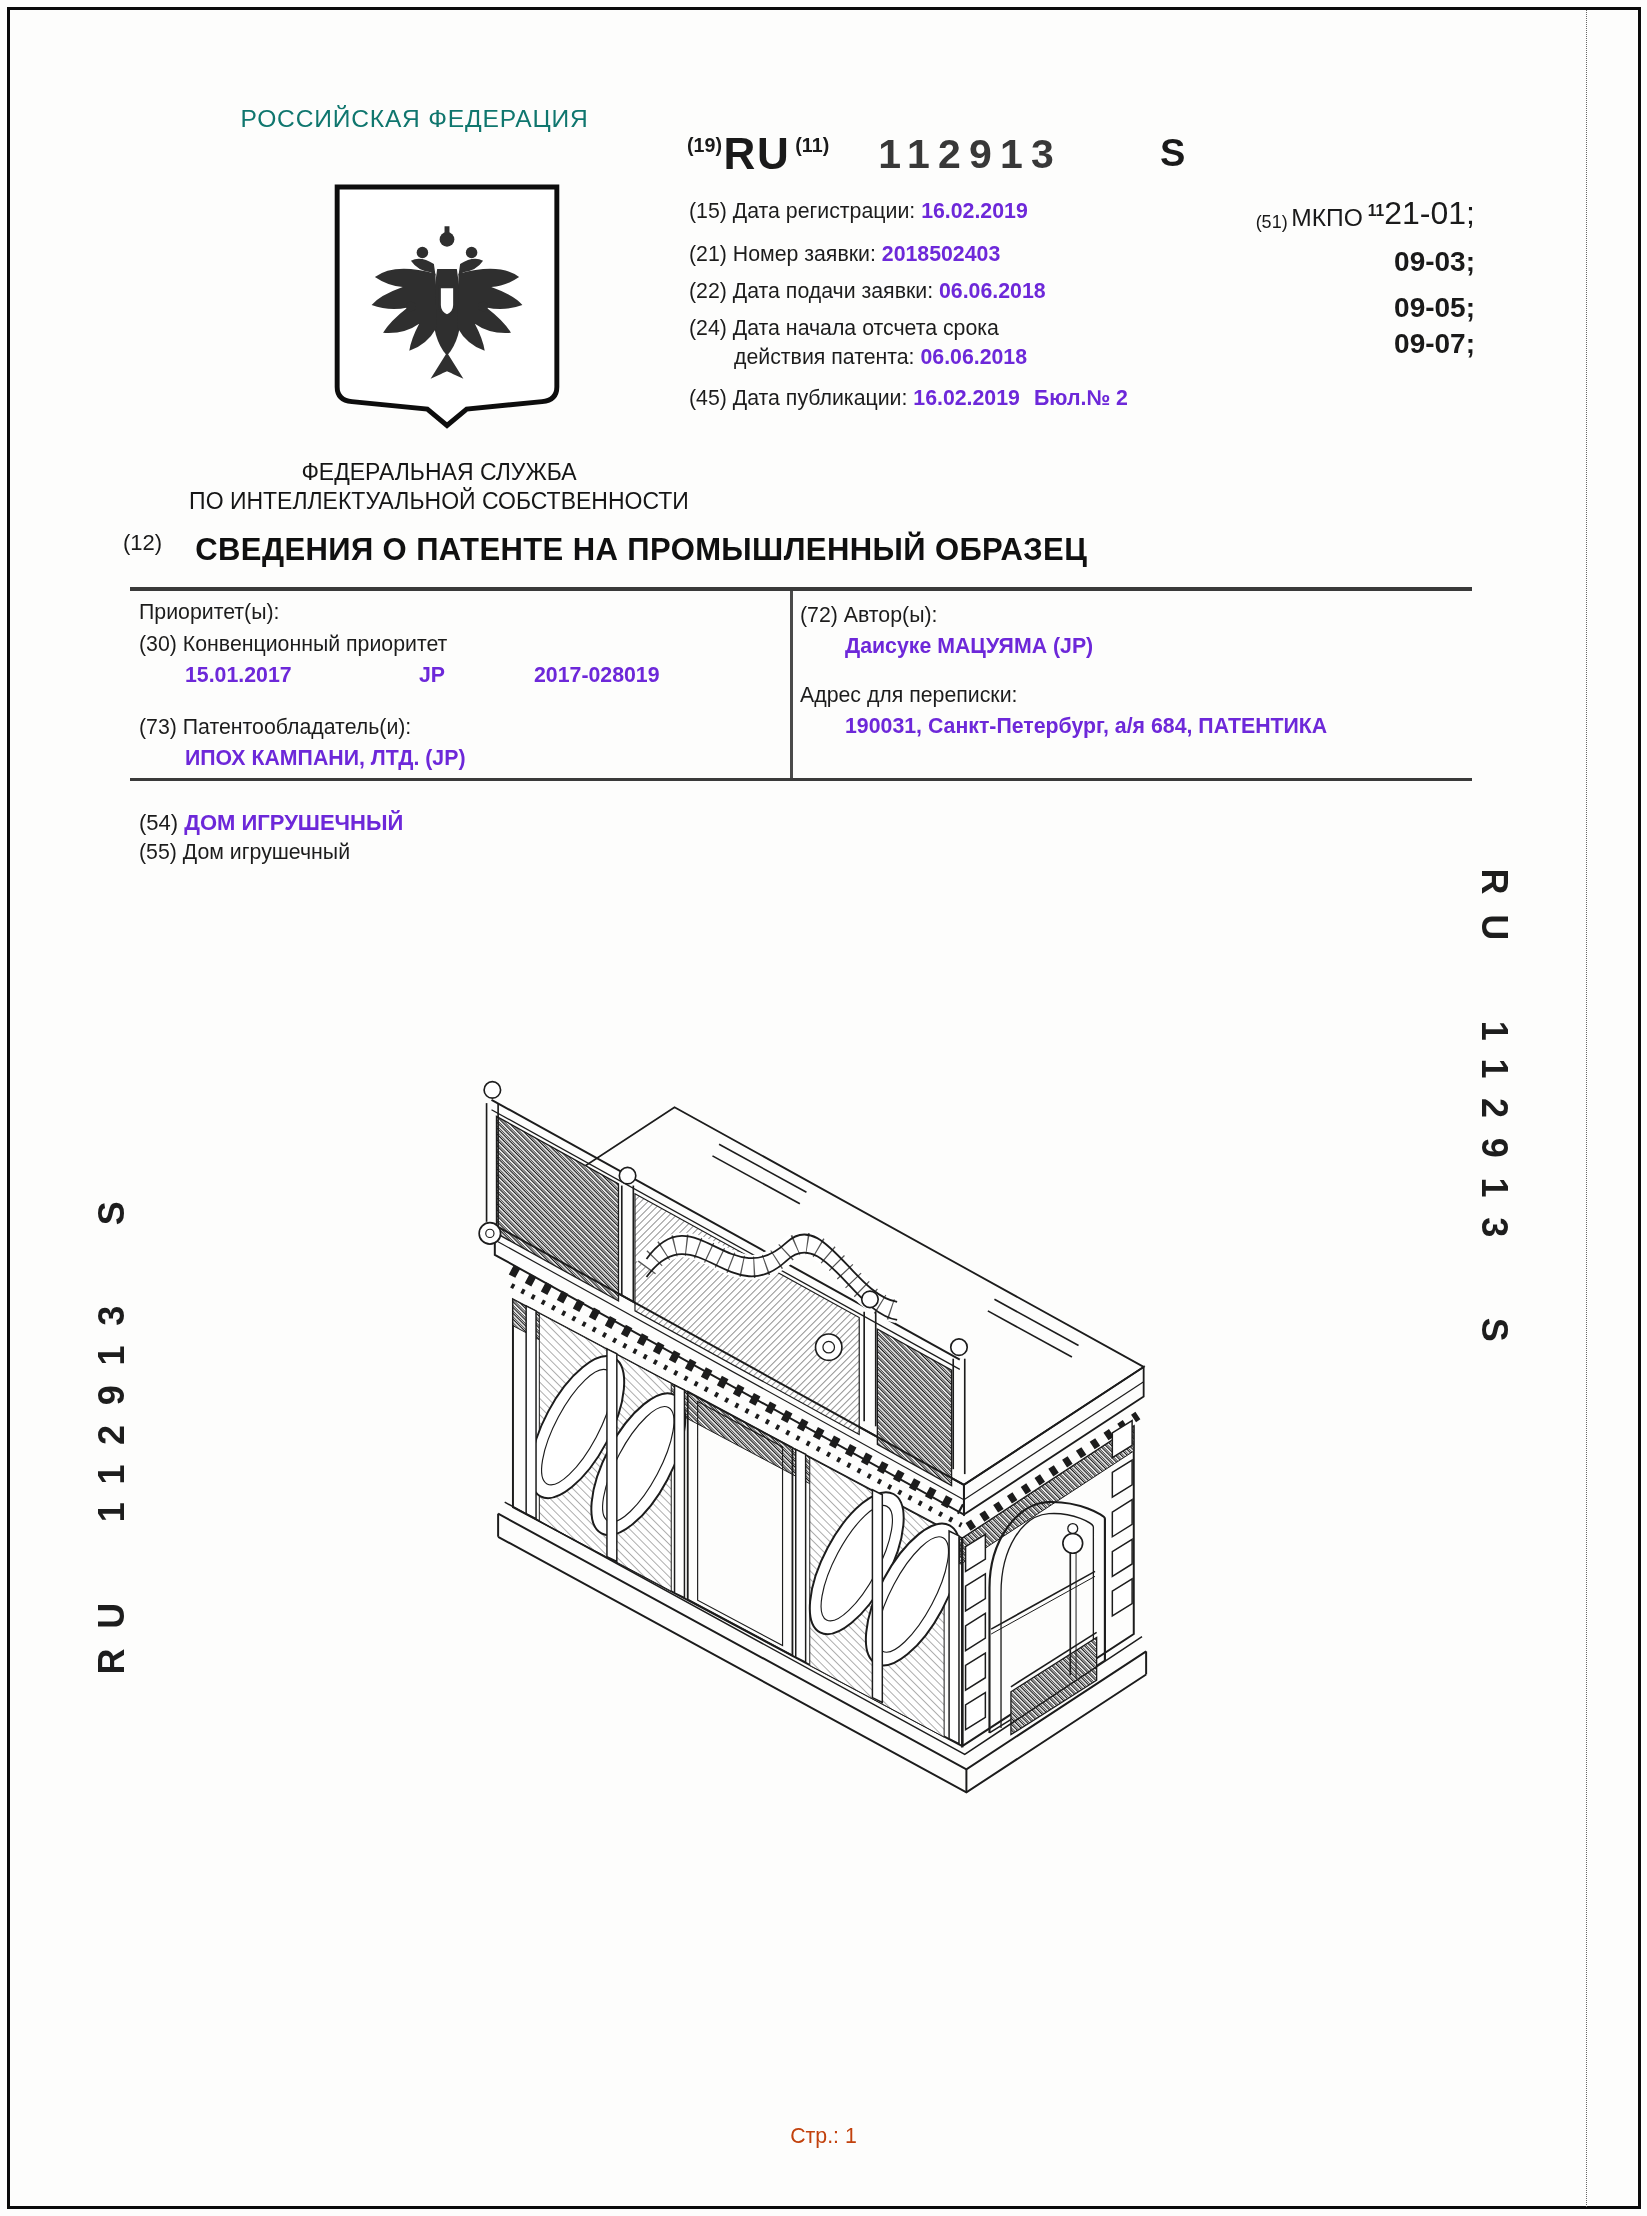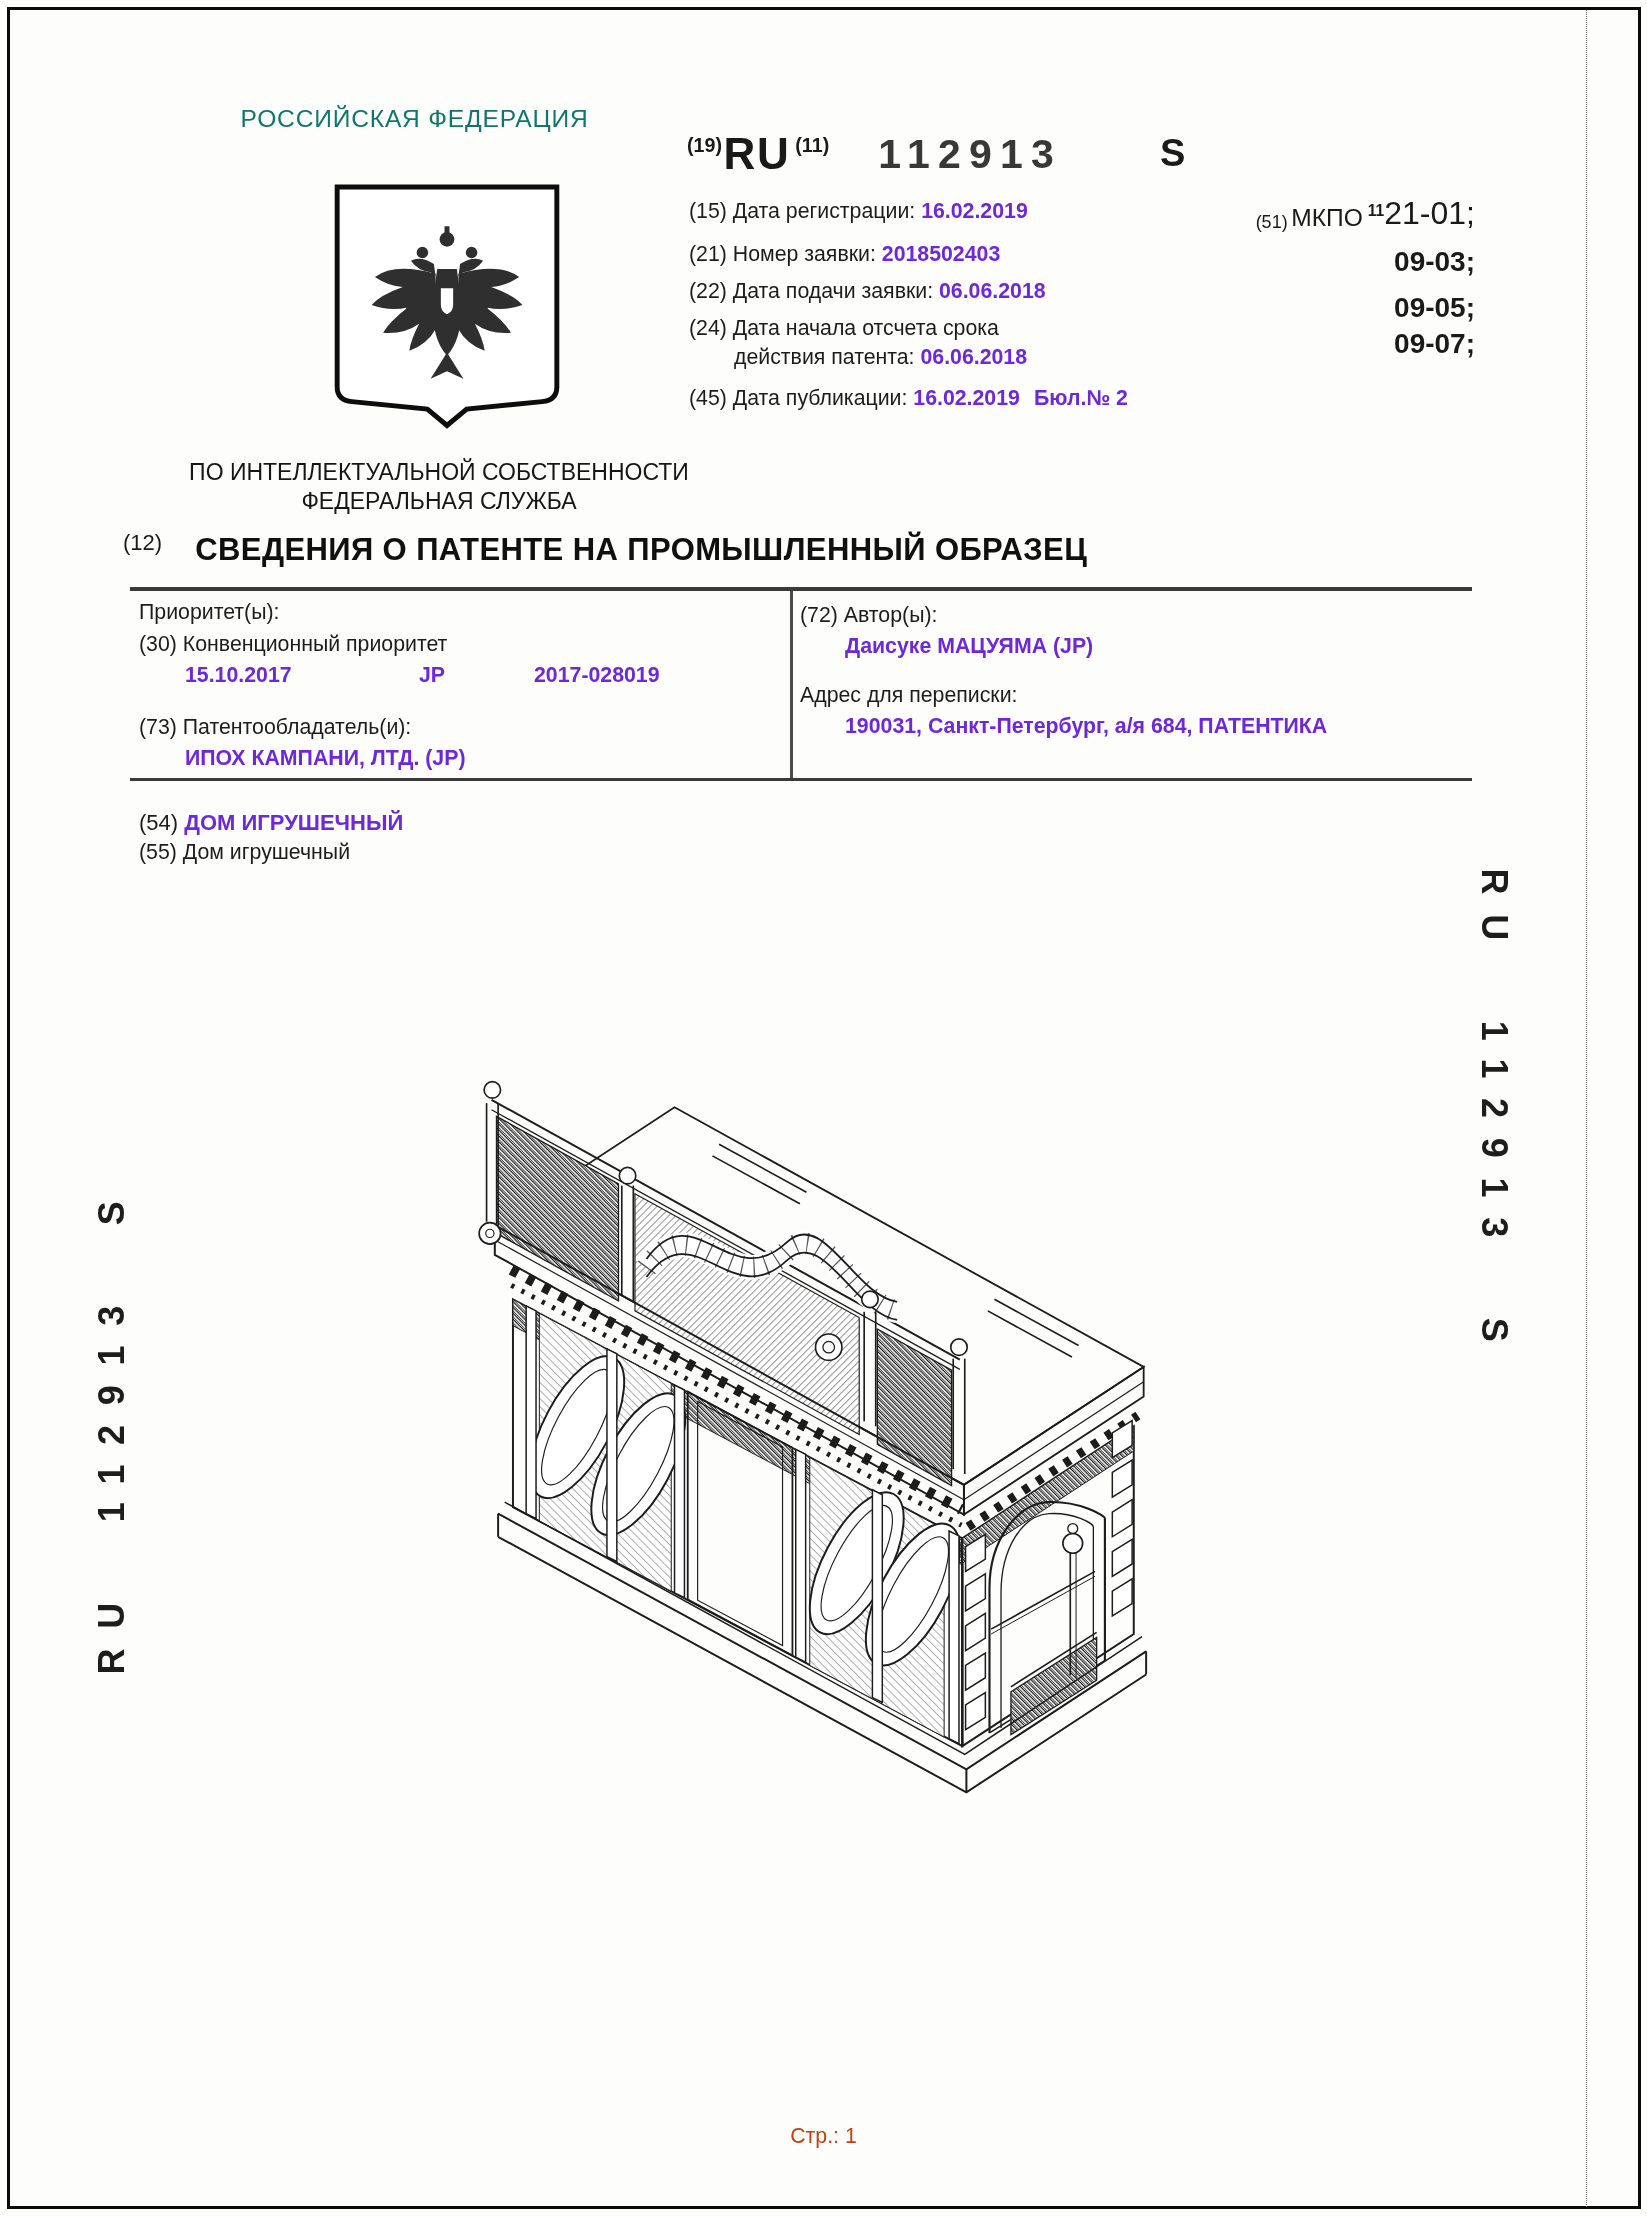--- a/index.html
+++ b/index.html
@@ -113,37 +113,37 @@
         <span class="cls-name">МКПО</span><span class="cls-sup">11</span>
       </span>
       <span class="cls-code">21-01;</span>
     </div>
     <div class="cls-right" style="top:246px;">09-03;</div>
     <div class="cls-right" style="top:292px;">09-05;</div>
     <div class="cls-right" style="top:328px;">09-07;</div>
   </div>
 
   <div class="abs office">
+    <div>ФЕДЕРАЛЬНАЯ СЛУЖБА</div>
     <div>ПО ИНТЕЛЛЕКТУАЛЬНОЙ СОБСТВЕННОСТИ</div>
-    <div>ФЕДЕРАЛЬНАЯ СЛУЖБА</div>
   </div>
 
   <div class="abs doc-type">
     <span class="code">(12)</span>
     <span class="title">СВЕДЕНИЯ О ПАТЕНТЕ НА ПРОМЫШЛЕННЫЙ ОБРАЗЕЦ</span>
   </div>
 
   <div class="abs hrule" style="left:130px;top:587px;width:1342px;height:4.1px;"></div>
   <div class="abs col-divider"></div>
   <div class="abs hrule" style="left:130px;top:778px;width:1342px;height:3.3px;"></div>
 
   <div class="abs bib" style="left:139px;top:600px;">Приоритет(ы):</div>
   <div class="abs bib" style="left:139px;top:632px;">(30) Конвенционный приоритет</div>
   <div class="abs bib prio-row" style="left:185px;top:663px;width:525px;">
-    <b class="d1">15.10.2017</b>
+    <b class="d1">15.01.2017</b>
     <b class="d2">JP</b>
     <b>2017-028019</b>
   </div>
   <div class="abs bib" style="left:139px;top:715px;">(73) Патентообладатель(и):</div>
   <div class="abs bib" style="left:185px;top:746px;"><b>ИПОХ КАМПАНИ, ЛТД. (JP)</b></div>
 
   <div class="abs bib" style="left:800px;top:603px;">(72) Автор(ы):</div>
   <div class="abs bib" style="left:845px;top:634px;"><b>Даисуке МАЦУЯМА (JP)</b></div>
   <div class="abs bib" style="left:800px;top:683px;">Адрес для переписки:</div>
   <div class="abs bib" style="left:845px;top:714px;"><b>190031, Санкт-Петербург, а/я 684, ПАТЕНТИКА</b></div>

